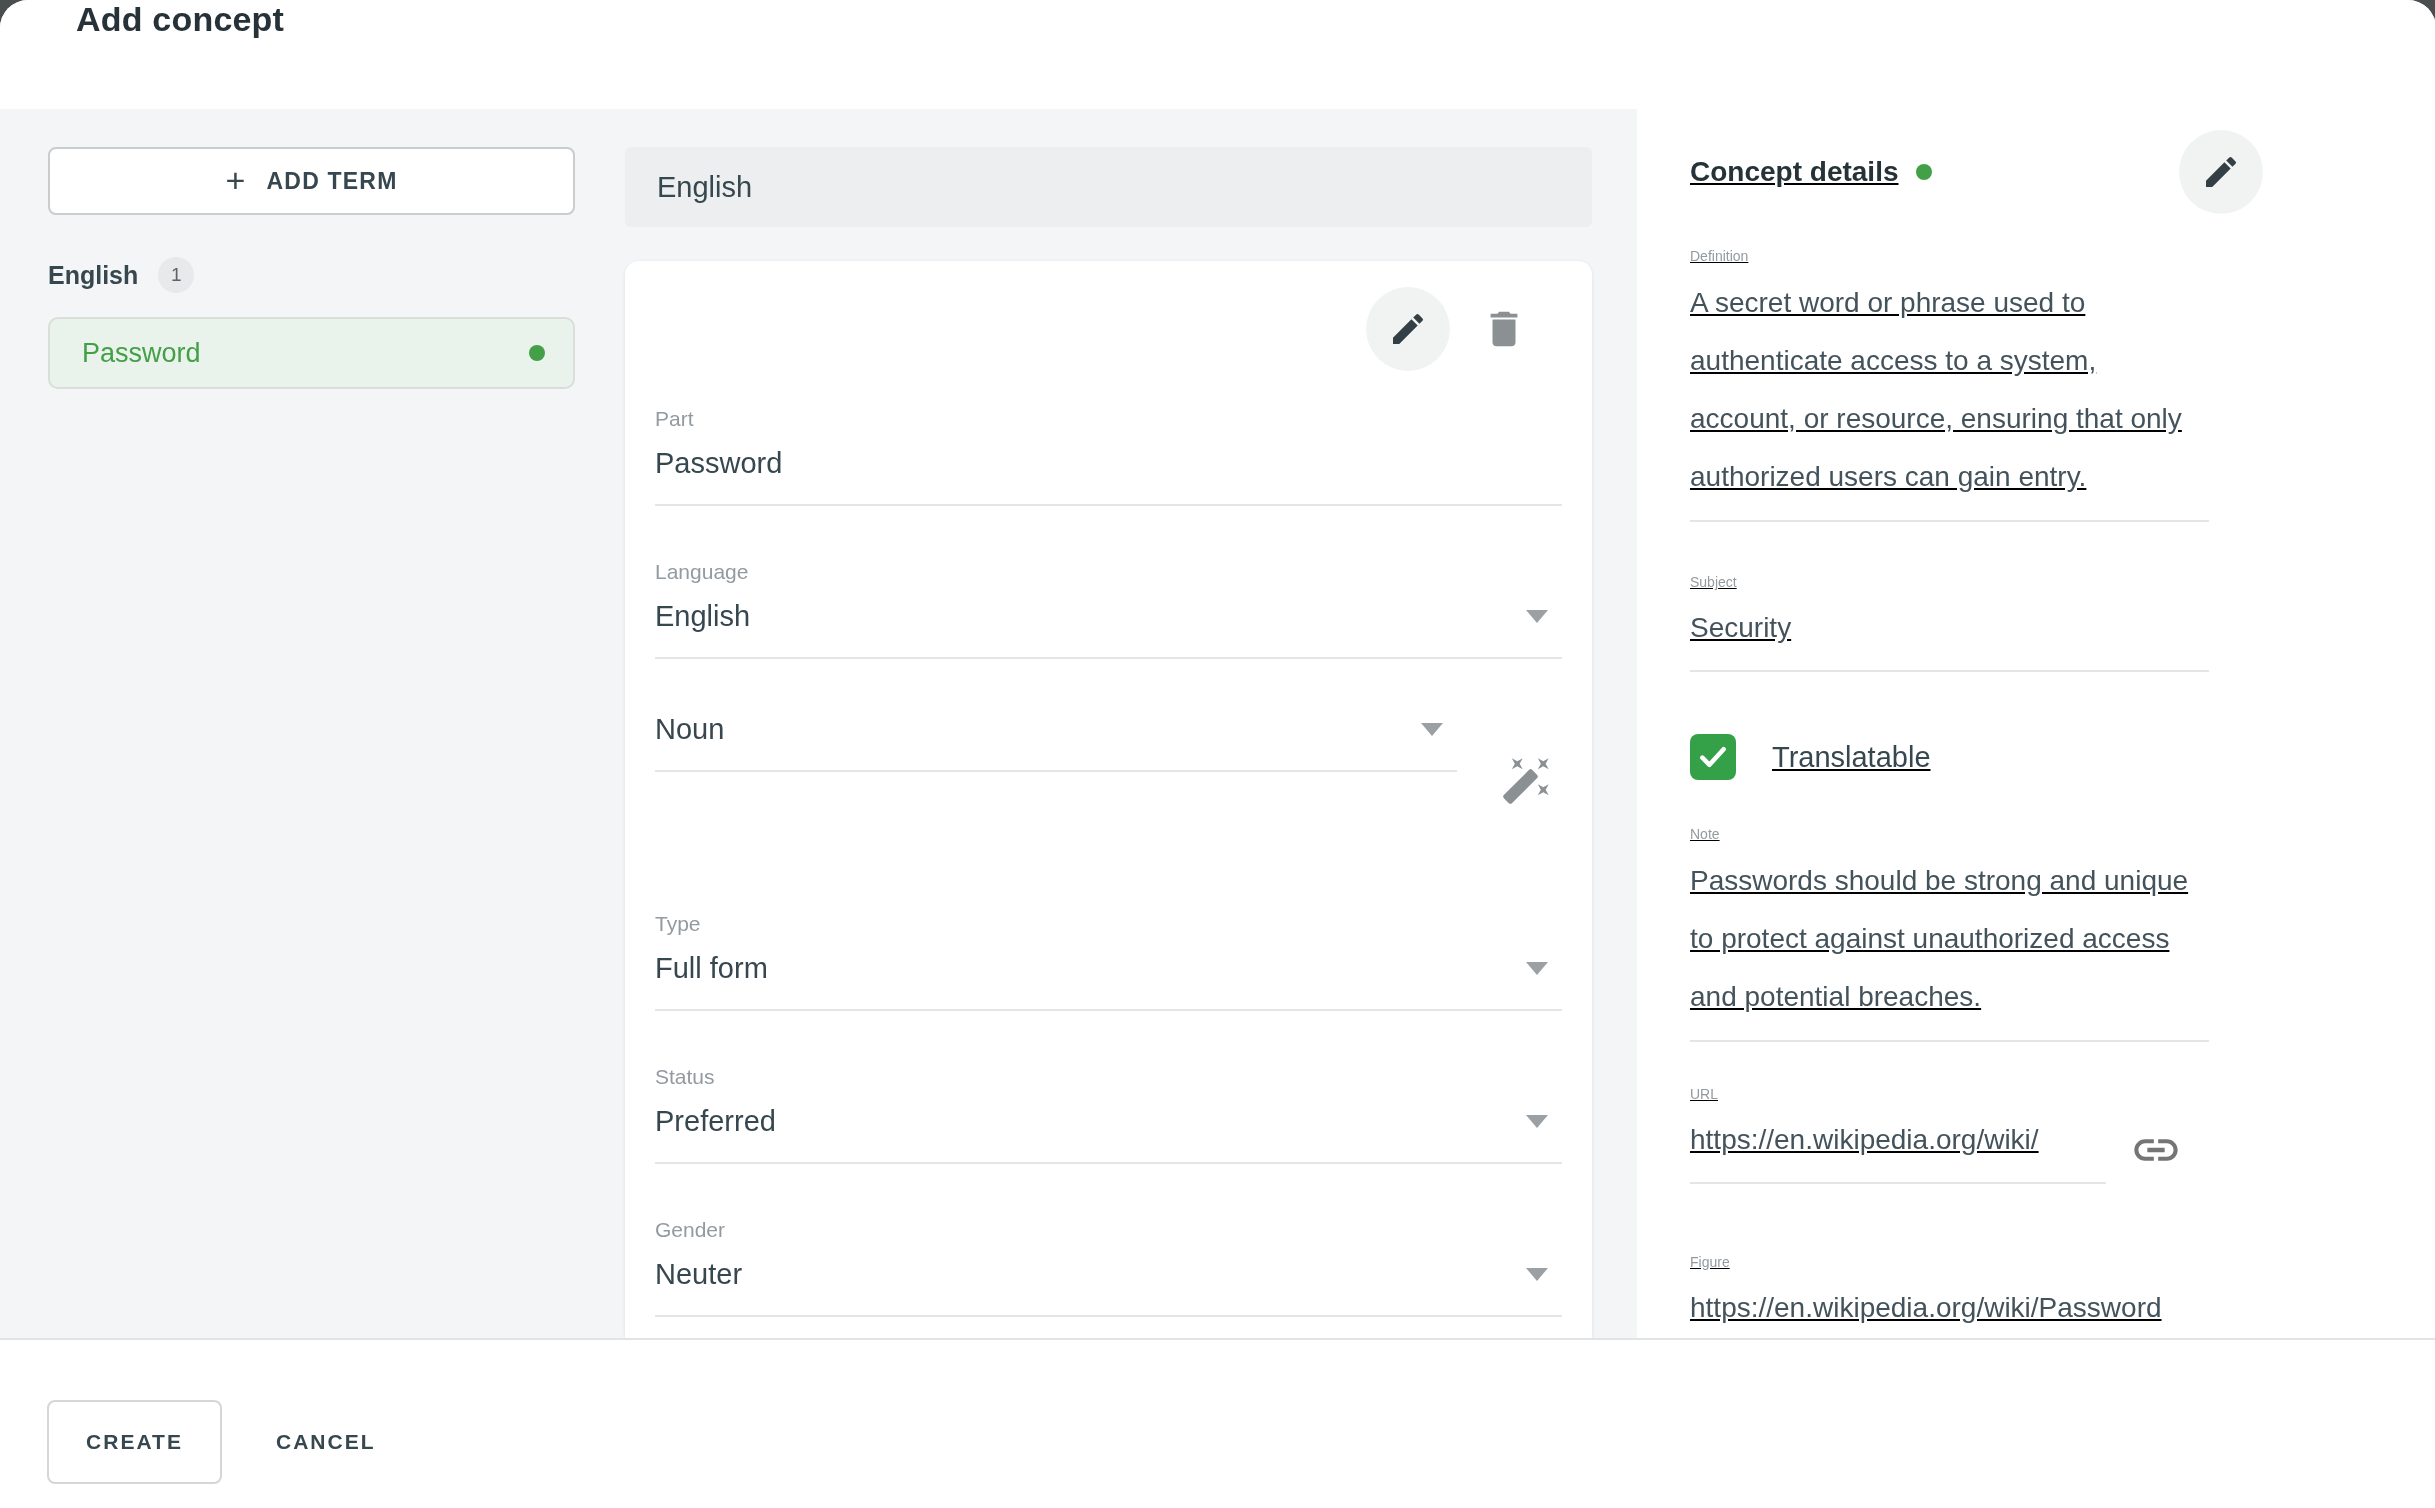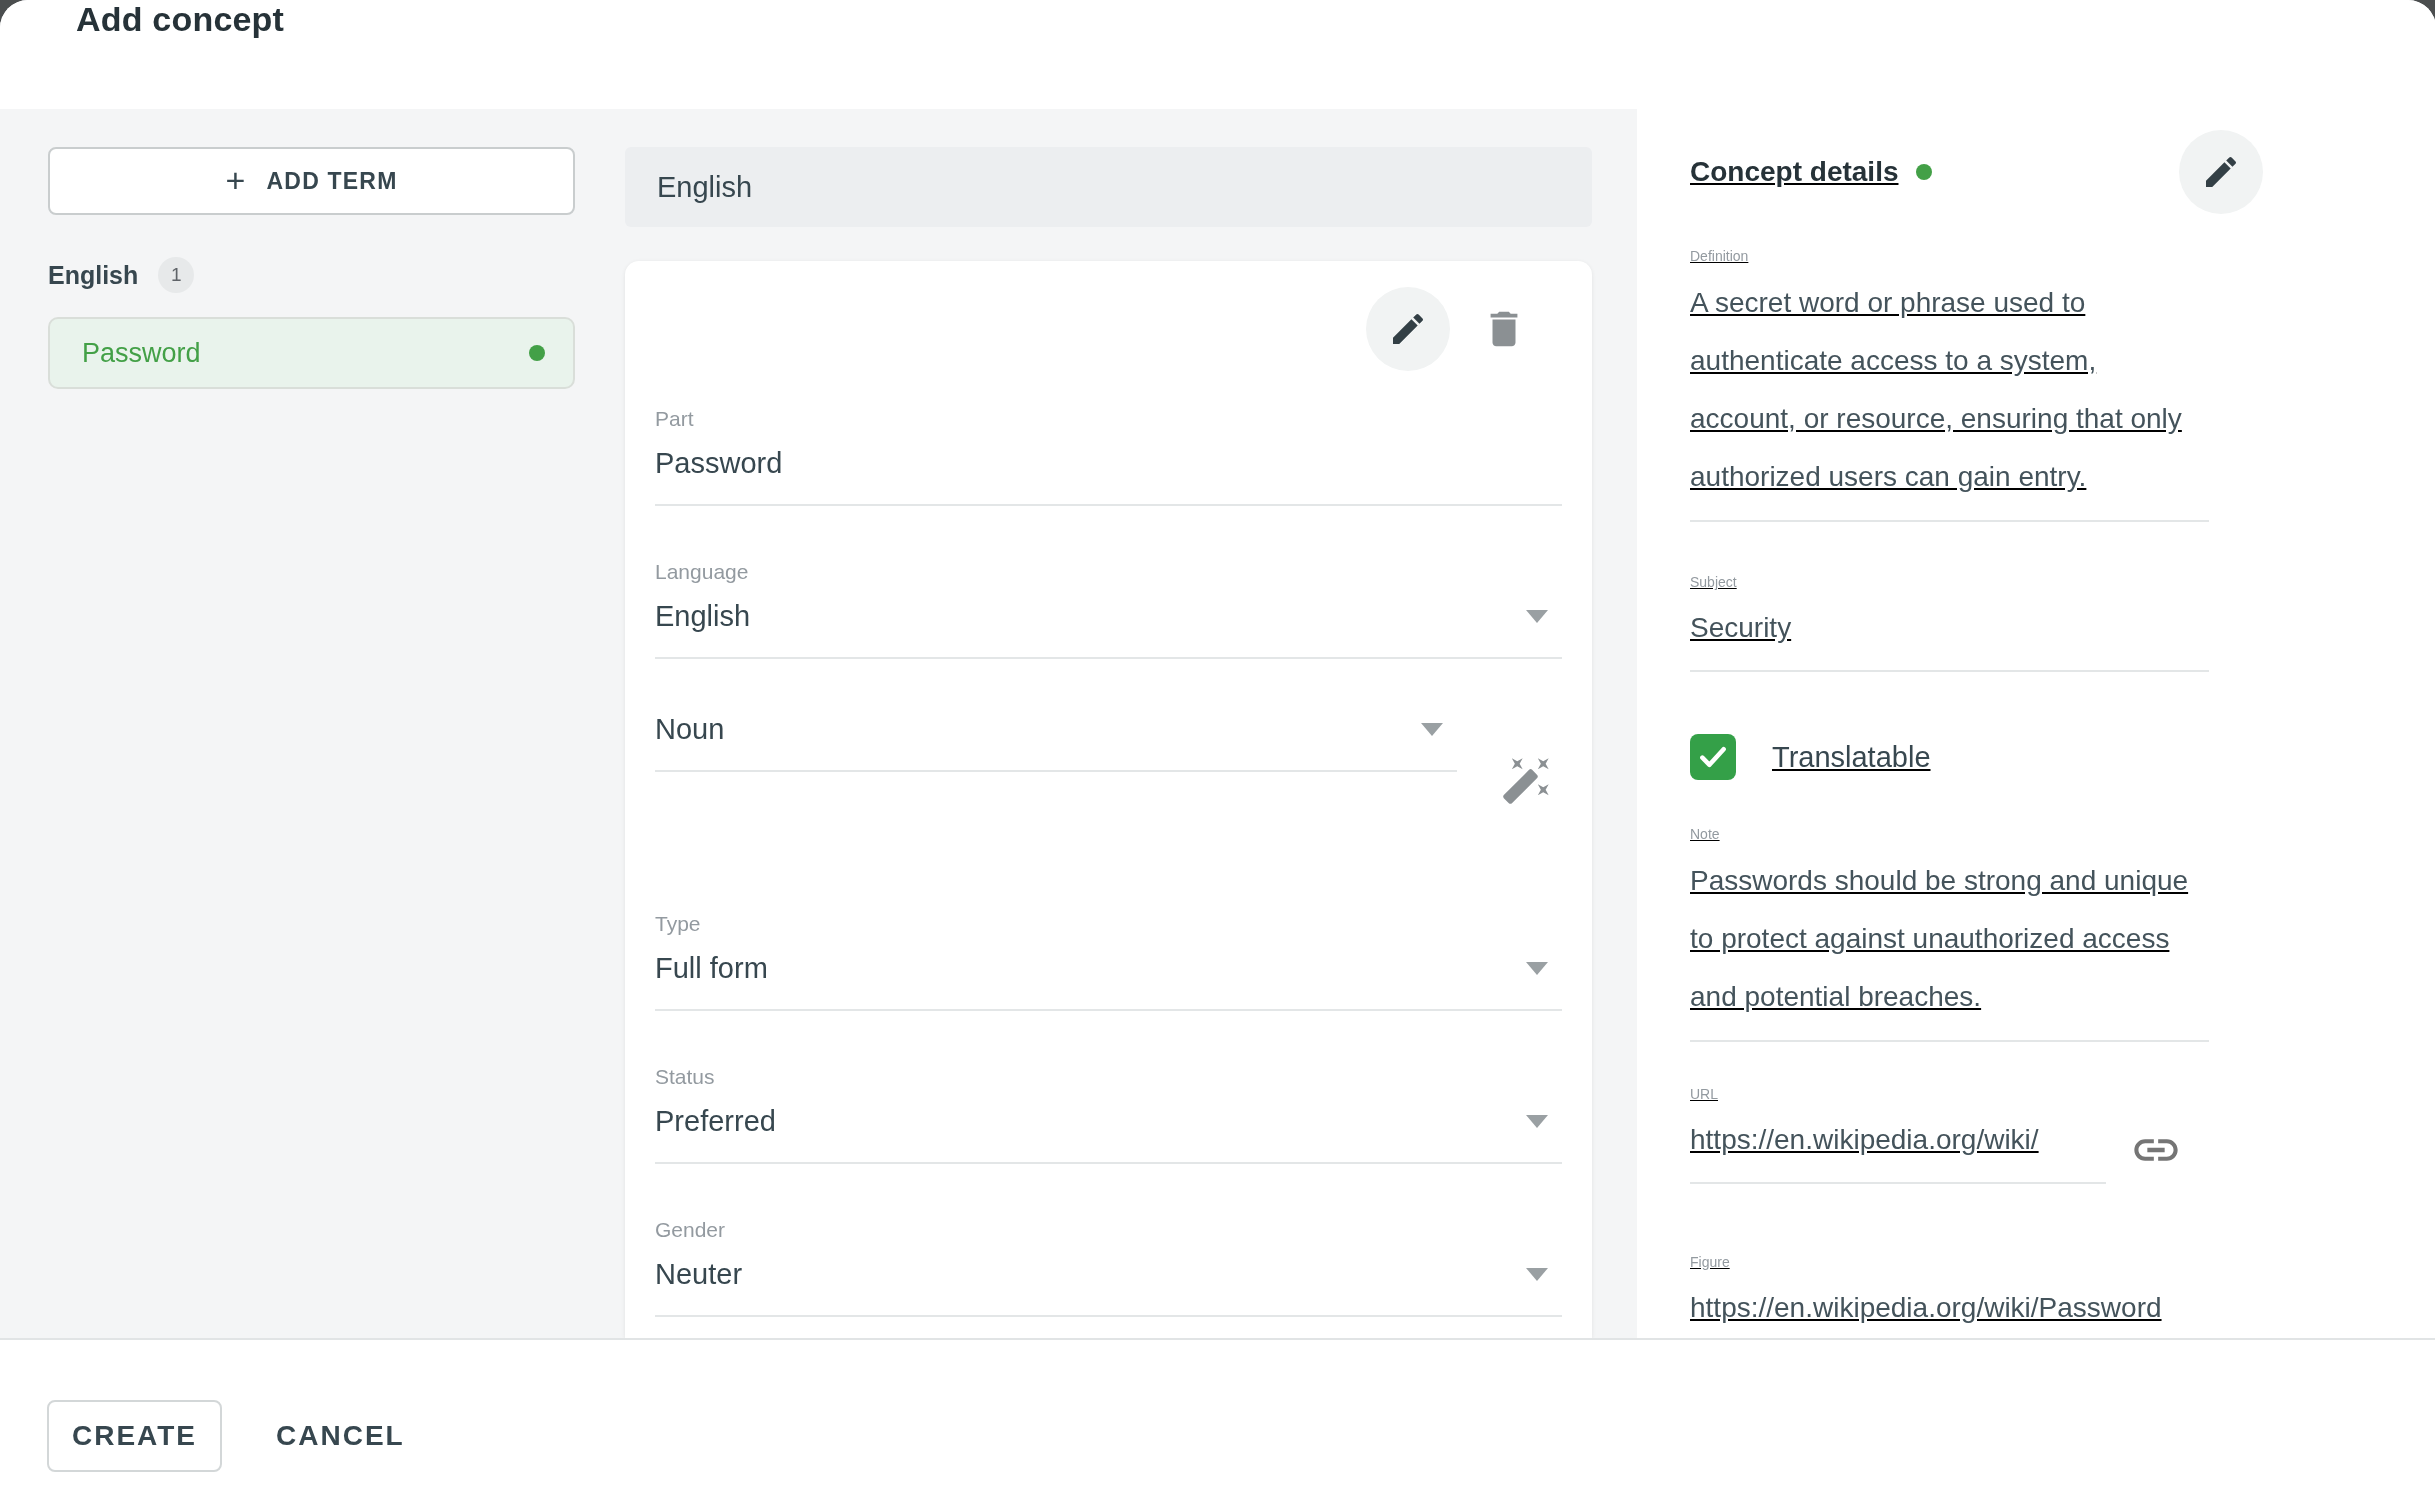--- a/index.html
+++ b/index.html
@@ -144,22 +144,22 @@
   .clip { white-space: nowrap; overflow: hidden; }
 
   
   .modal-footer {
     height: 170px; flex: 0 0 170px;
     background: #ffffff; border-top: 2px solid #e1e4e5;
     display: flex; align-items: flex-start;
     padding: 60px 0 0 47px; gap: 42px;
   }
   .btn {
-    height: 72px; border-radius: 8px;
-    font-family: inherit; font-size: 28px; font-weight: bold; letter-spacing: 2px;
+    height: 84px; border-radius: 8px;
+    font-family: inherit; font-size: 21px; font-weight: bold; letter-spacing: 2px;
     color: #37474f; cursor: pointer;
     display: flex; align-items: center; justify-content: center;
   }
   .btn.outlined { width: 175px; background: #ffffff; border: 2px solid #d3d7d8; }
   .btn.flat { background: transparent; border: none; padding: 0 12px; }
 </style>
 </head>
 <body>
 
 <div class="stage">

